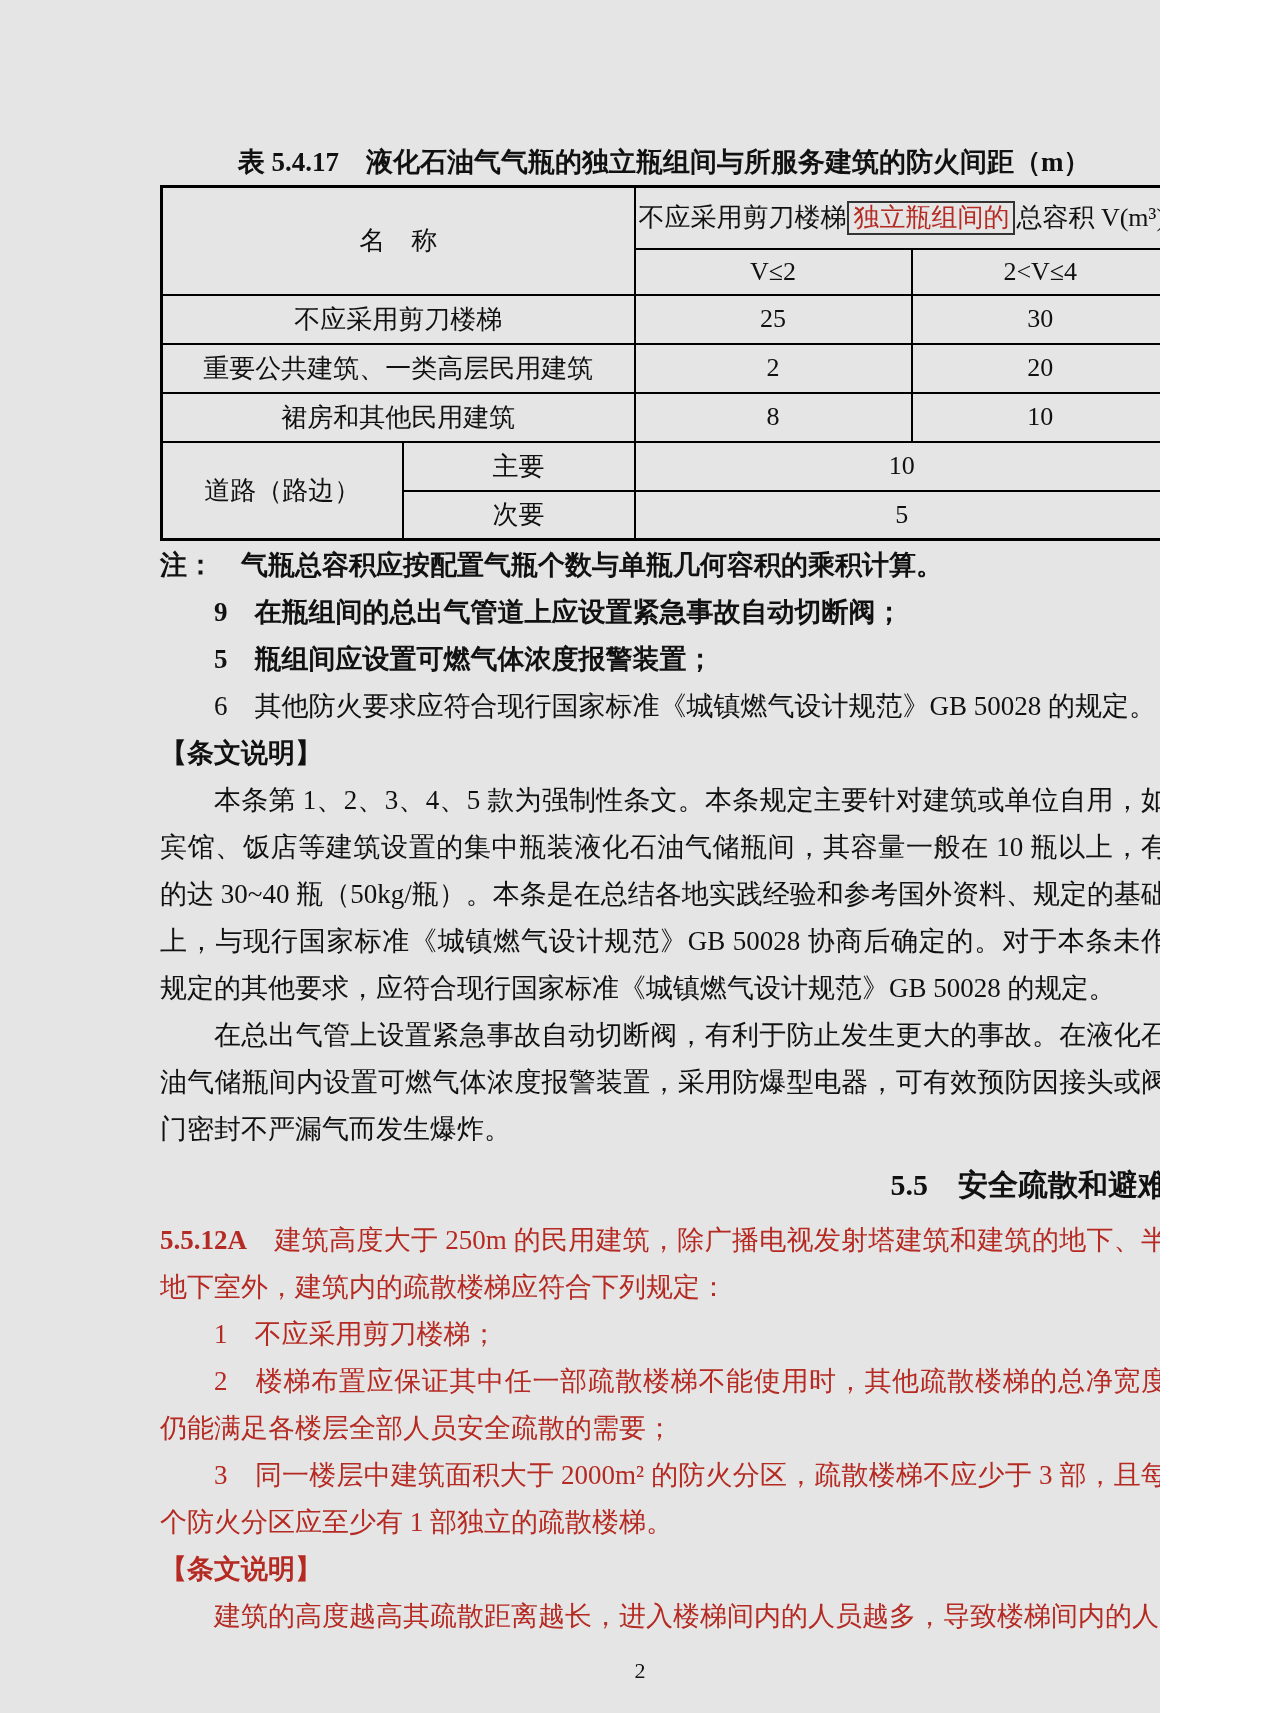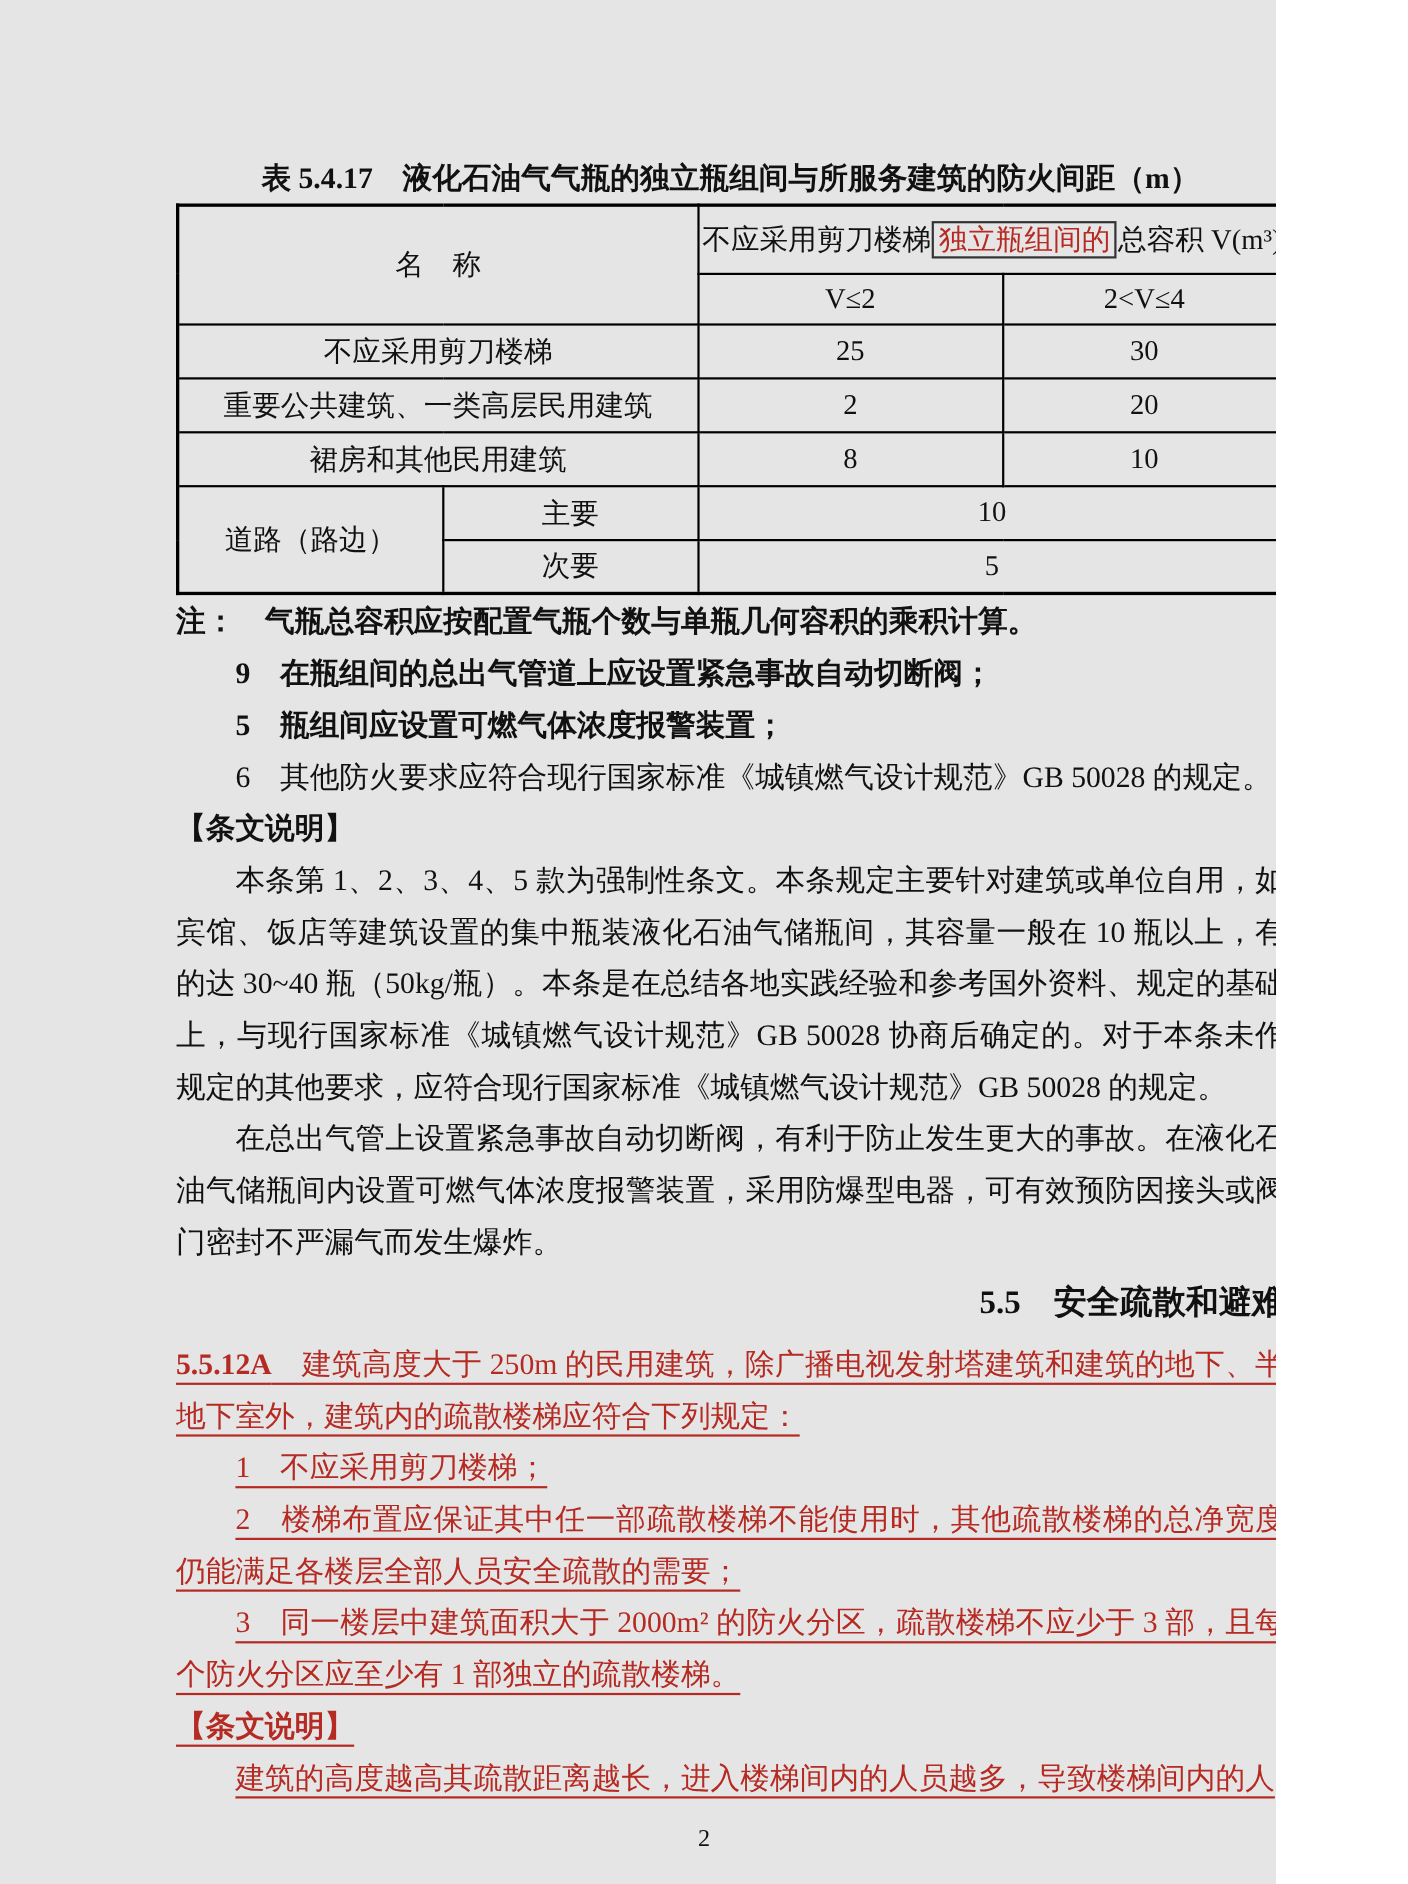--- a/index.html
+++ b/index.html
@@ -48,21 +48,20 @@
   .main { font-size:27px; line-height:47px; text-align:justify; }
   .main p { margin:0; text-indent:2em; }
   .p-flush { text-indent:0 !important; }
   .b { font-weight:bold; }
   .section-heading {
     text-align:right; font-weight:bold; font-size:30px;
     height:64px; line-height:64px; text-indent:0 !important;
   }
   .red {
     color:#b52a22;
-    text-decoration:underline;
     text-decoration-thickness:2px;
     text-underline-offset:8px;
     text-decoration-color:#b52a22;
   }
   .footer {
     position:absolute; left:0; top:1658px; width:1280px;
     text-align:center; font-size:22px; color:#111;
   }
 </style>
 </head>

